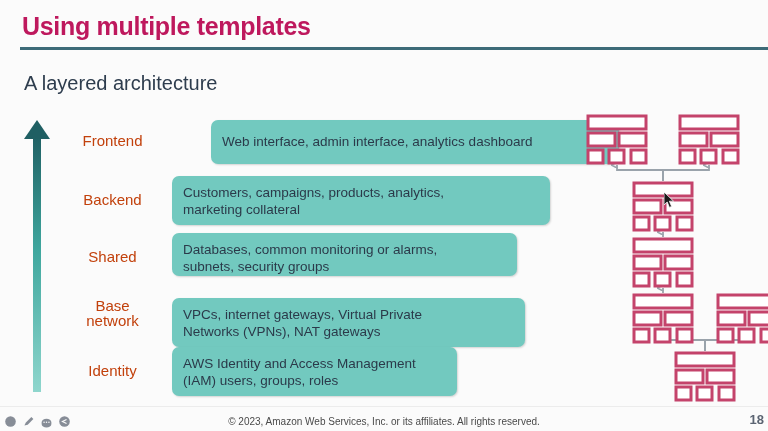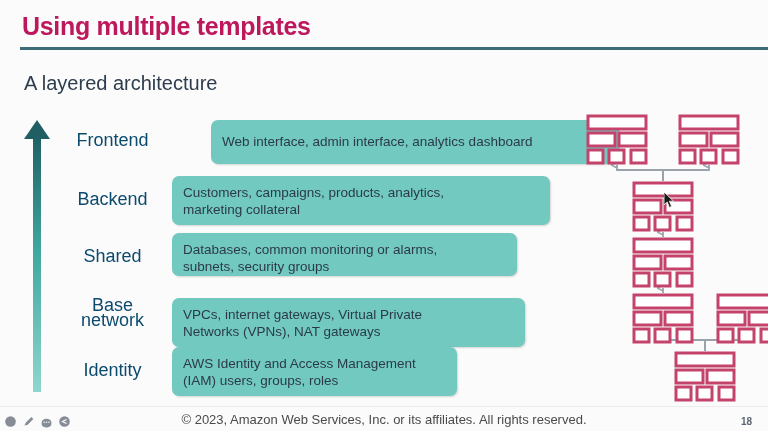--- a/index.html
+++ b/index.html
@@ -33,21 +33,21 @@
   
   #layer-arrow{
     position:absolute;left:24px;top:120px;
     width:26px;height:272px;
   }
   
   .layer-row{position:absolute;left:60px;width:530px;}
   .layer-label{
     position:absolute;left:0;width:105px;
     text-align:center;
-    font-size:18px;color:#0c4a6e;
+    font-size:15px;color:#c2410c;
     line-height:15px;
   }
   .layer-box{
     position:absolute;left:112px;
     background:#72c9bf;
     border-radius:7px;
     box-shadow:1px 1px 2px rgba(0,0,0,.16);
     color:#2b3a4a;
     font-size:13.5px;
     line-height:17px;
@@ -62,25 +62,25 @@
   
   #footer-bar{
     position:absolute;left:0;bottom:0;
     width:768px;height:24px;
     background:#fbfbfb;
     border-top:1px solid #ececec;
   }
   #footer-copyright{
     position:absolute;left:0;bottom:4px;width:768px;
     text-align:center;
-    font-size:13px;color:#4a4a4a;
+    font-size:10px;color:#4a4a4a;
   }
   #page-number{
-    position:absolute;right:16px;bottom:4px;
-    font-size:10px;font-weight:bold;color:#5b6472;
+    position:absolute;right:4px;bottom:4px;
+    font-size:13px;font-weight:bold;color:#5b6472;
   }
   #annotation-toolbar{
     position:absolute;left:4px;bottom:3px;
     display:flex;align-items:center;gap:5px;
   }
   #annotation-toolbar .tool-icon{
     width:13px;height:13px;display:block;opacity:.72;
   }
   
   #mouse-cursor{

